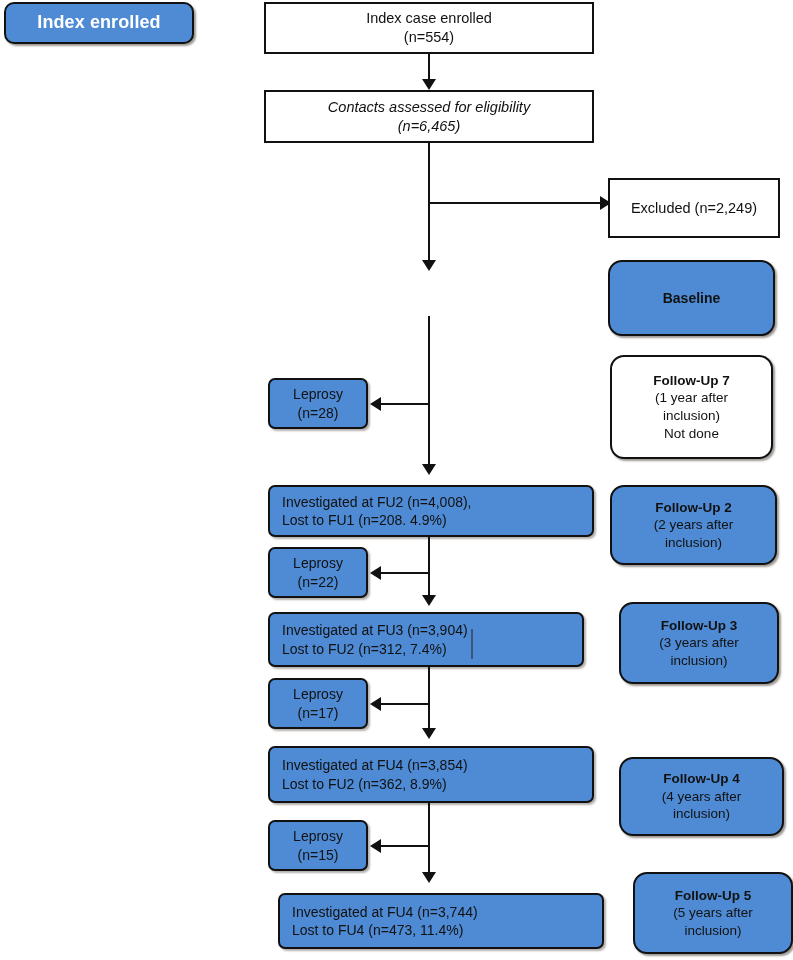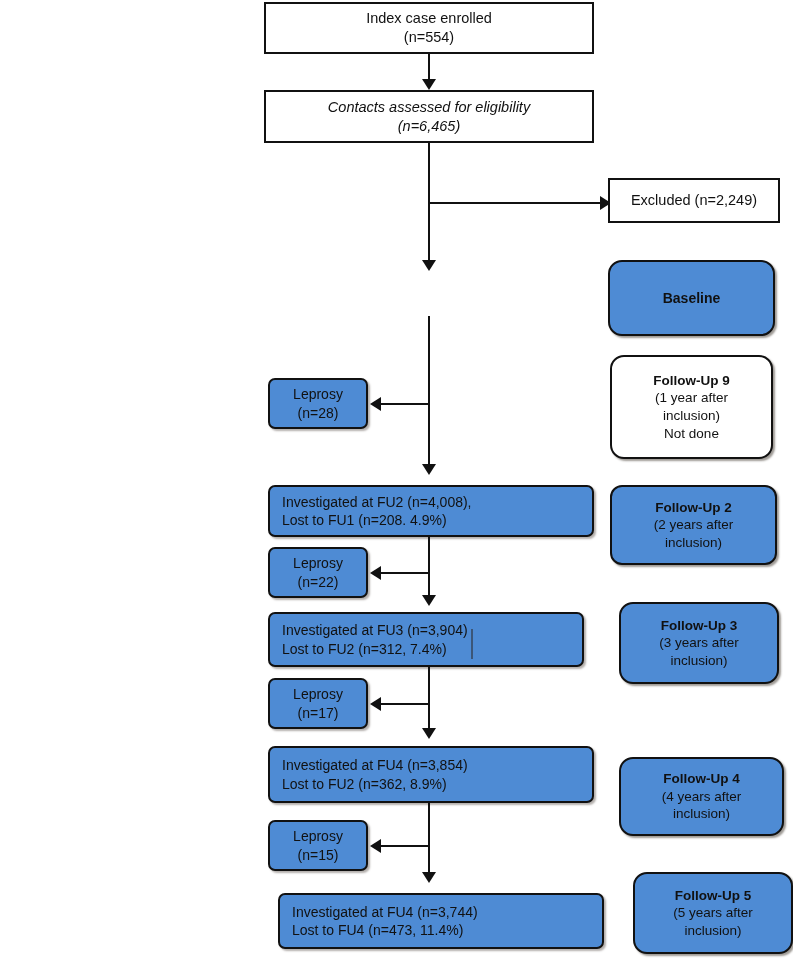--- a/index.html
+++ b/index.html
@@ -104,41 +104,44 @@
     width: 2px;
     background: #2b2b2b;
     opacity: .55;
   }
 </style>
 </head>
 <body>
 
 <div id="canvas">
 
+  <div class="node blue rounded" style="left:4px; top:2px; width:190px; height:42px; border-radius:10px;">
+    <span class="badge-label">Index enrolled</span>
+  </div>
 
   <div class="node white t-15" style="left:264px; top:2px; width:330px; height:52px;">
     <span>Index case enrolled</span>
     <span>(n=554)</span>
   </div>
 
   <div class="vline" style="left:428px; top:54px; height:29px;"></div>
   <div class="arrow-down" style="left:422px; top:79px;"></div>
 
   <div class="node white t-15" style="left:264px; top:90px; width:330px; height:53px;font-style:italic;">
     <span>Contacts assessed for eligibility</span>
     <span>(n=6,465)</span>
   </div>
 
   <div class="vline" style="left:428px; top:143px; height:123px;"></div>
   <div class="arrow-down" style="left:422px; top:260px;"></div>
 
   <div class="hline" style="left:428px; top:202px; width:177px;"></div>
   <div class="arrow-right" style="left:600px; top:196px;"></div>
 
-  <div class="node white t-15" style="left:608px; top:178px; width:172px; height:45px;">
+  <div class="node white t-15" style="left:608px; top:178px; width:172px; height:60px;">
     <span>Excluded (n=2,249)</span>
   </div>
 
 
   <div class="vline" style="left:428px; top:316px; height:154px;"></div>
   <div class="arrow-down" style="left:422px; top:464px;"></div>
 
   <div class="hline" style="left:380px; top:403px; width:49px;"></div>
   <div class="arrow-left" style="left:370px; top:397px;"></div>
 
@@ -199,27 +202,27 @@
   <div class="node blue sq-shadow left-text t-14" style="left:268px; top:893px; width:326px; height:56px;margin-left:10px;">
     <span>Investigated at FU4 (n=3,744)</span>
     <span>Lost to FU4 (n=473,  11.4%)</span>
   </div>
 
   <div class="node blue rounded t-14" style="left:608px; top:260px; width:167px; height:76px;">
     <span class="bold">Baseline</span>
   </div>
 
   <div class="node white rounded t-13" style="left:610px; top:355px; width:163px; height:104px;">
-    <span class="bold">Follow-Up 9</span>
+    <span class="bold">Follow-Up 7</span>
     <span>(1 year after</span>
     <span>inclusion)</span>
     <span>Not done</span>
   </div>
 
-  <div class="node blue rounded t-13" style="left:610px; top:485px; width:167px; height:80px;border-radius:12px;">
+  <div class="node blue rounded t-13" style="left:610px; top:485px; width:167px; height:80px;">
     <span class="bold">Follow-Up 2</span>
     <span>(2 years after</span>
     <span>inclusion)</span>
   </div>
 
   <div class="node blue rounded t-13" style="left:619px; top:602px; width:160px; height:82px;">
     <span class="bold">Follow-Up 3</span>
     <span>(3 years after</span>
     <span>inclusion)</span>
   </div>

